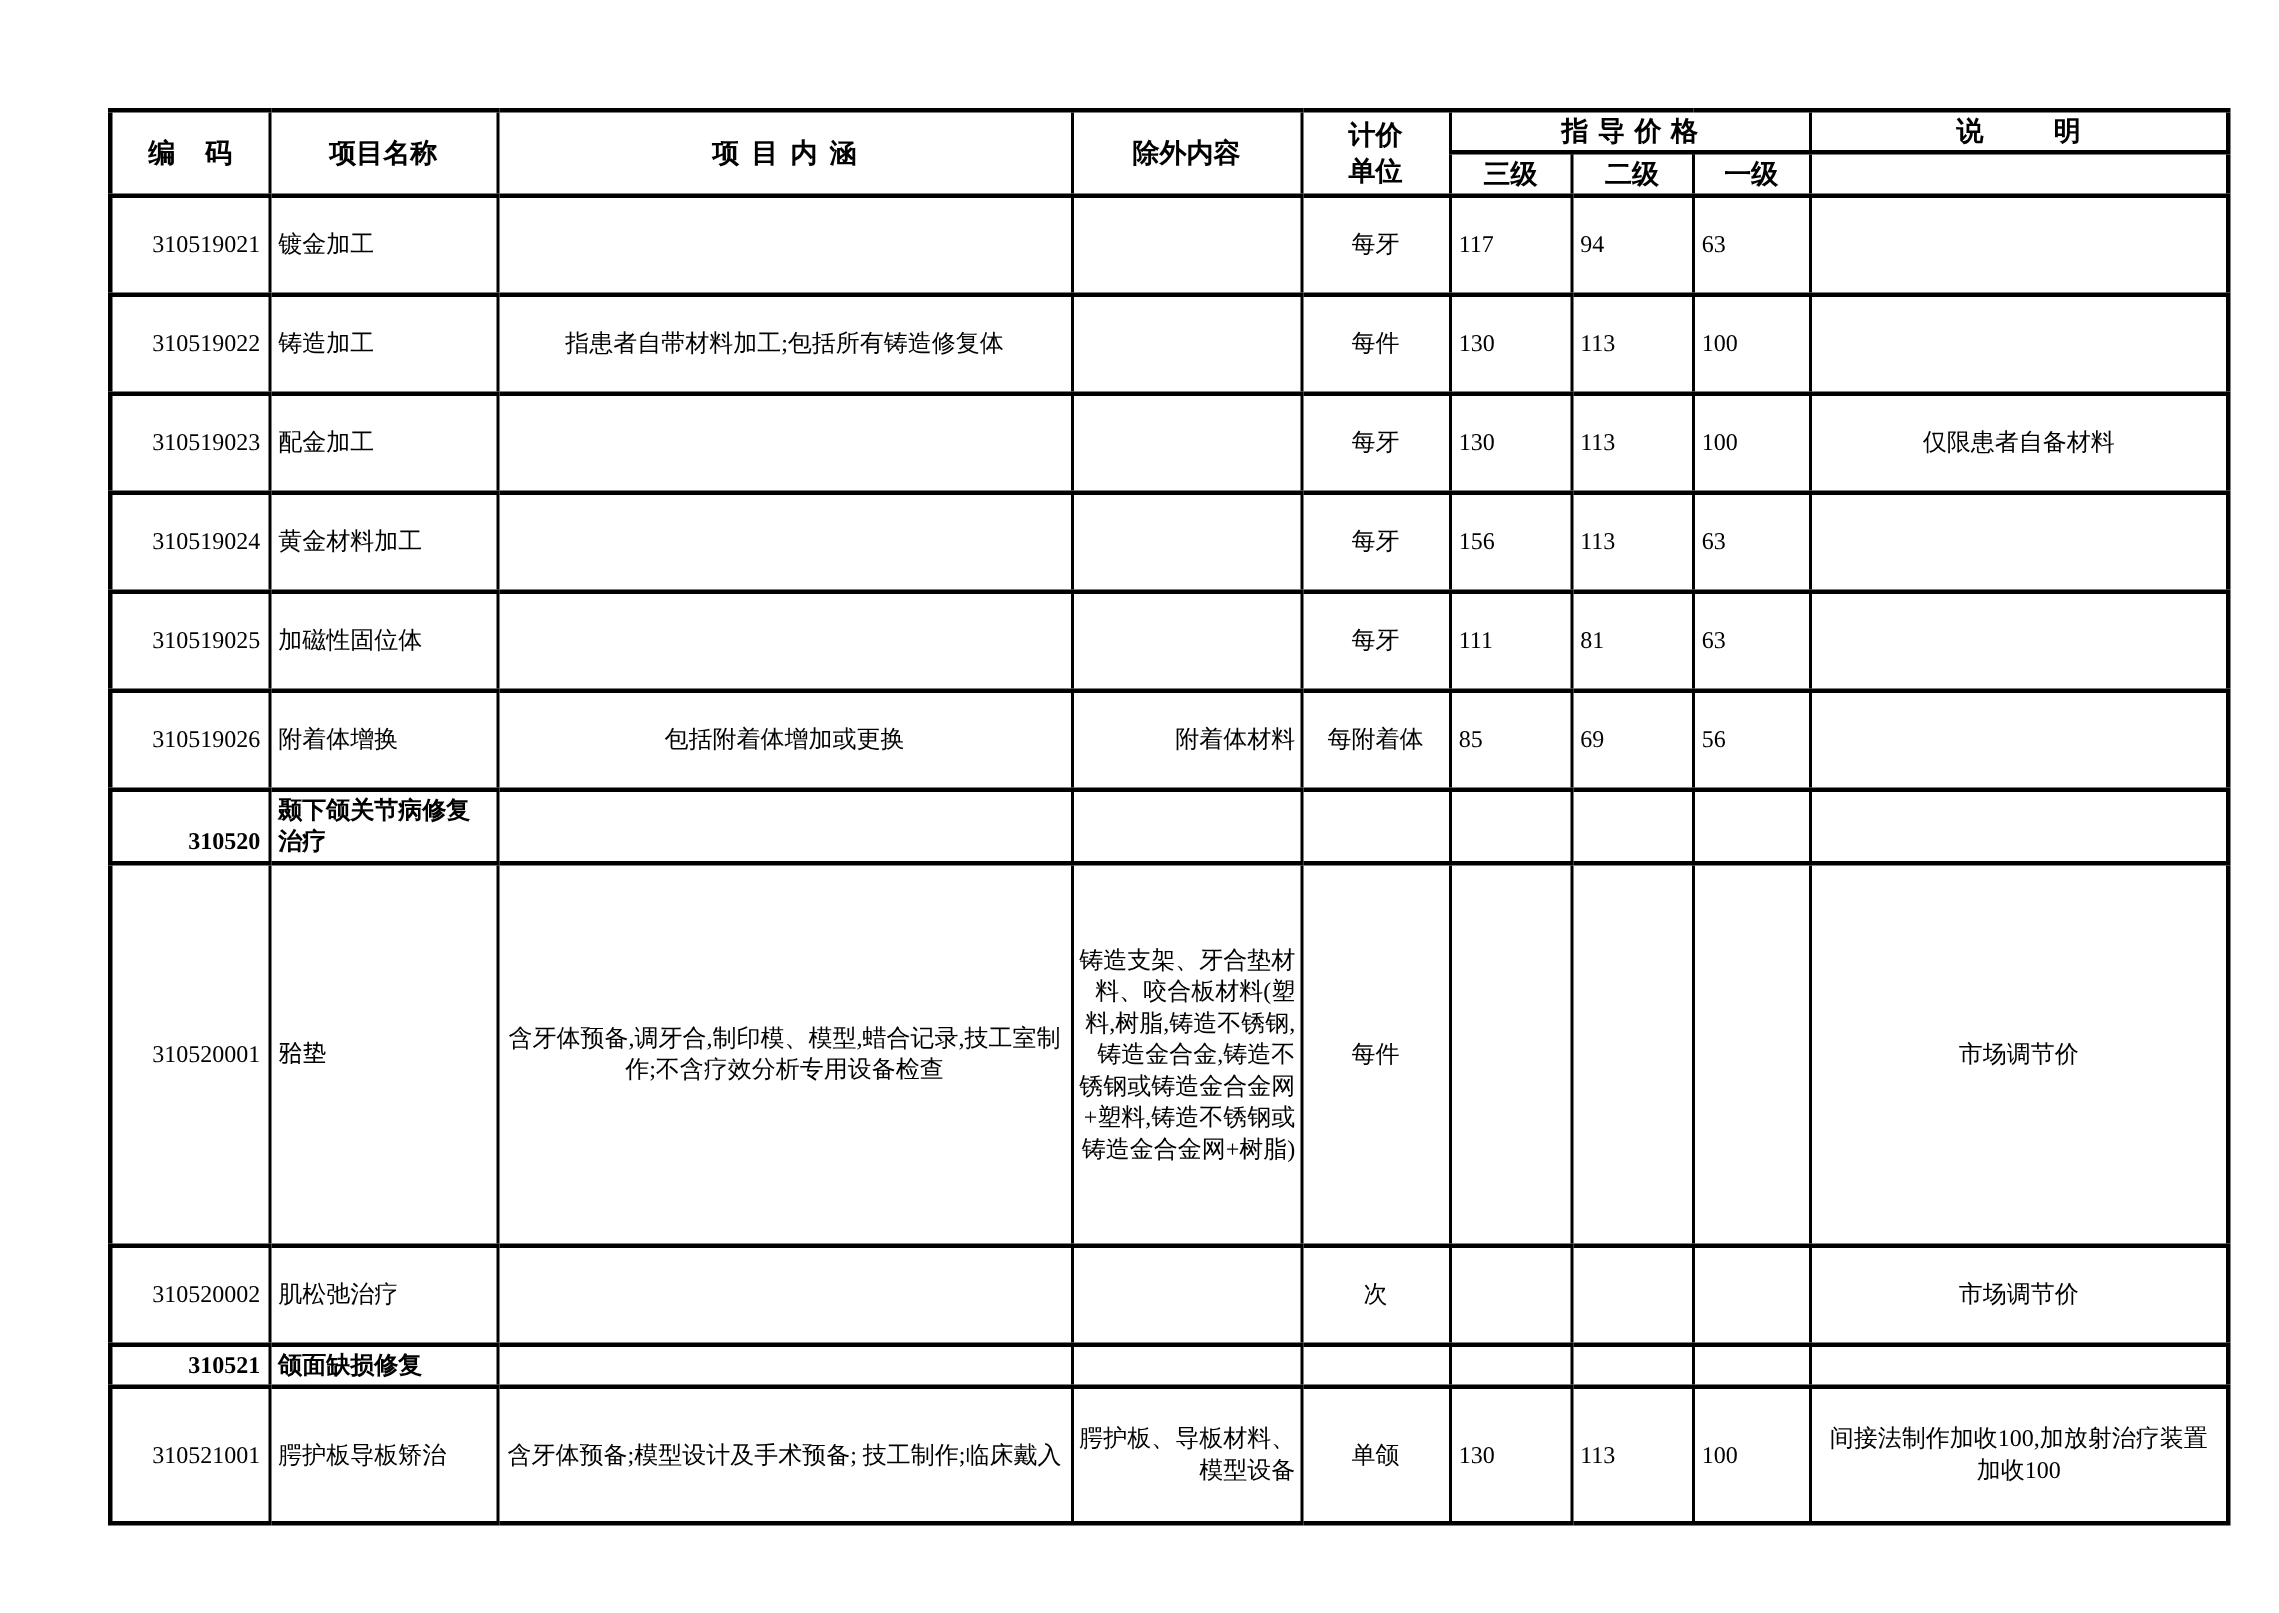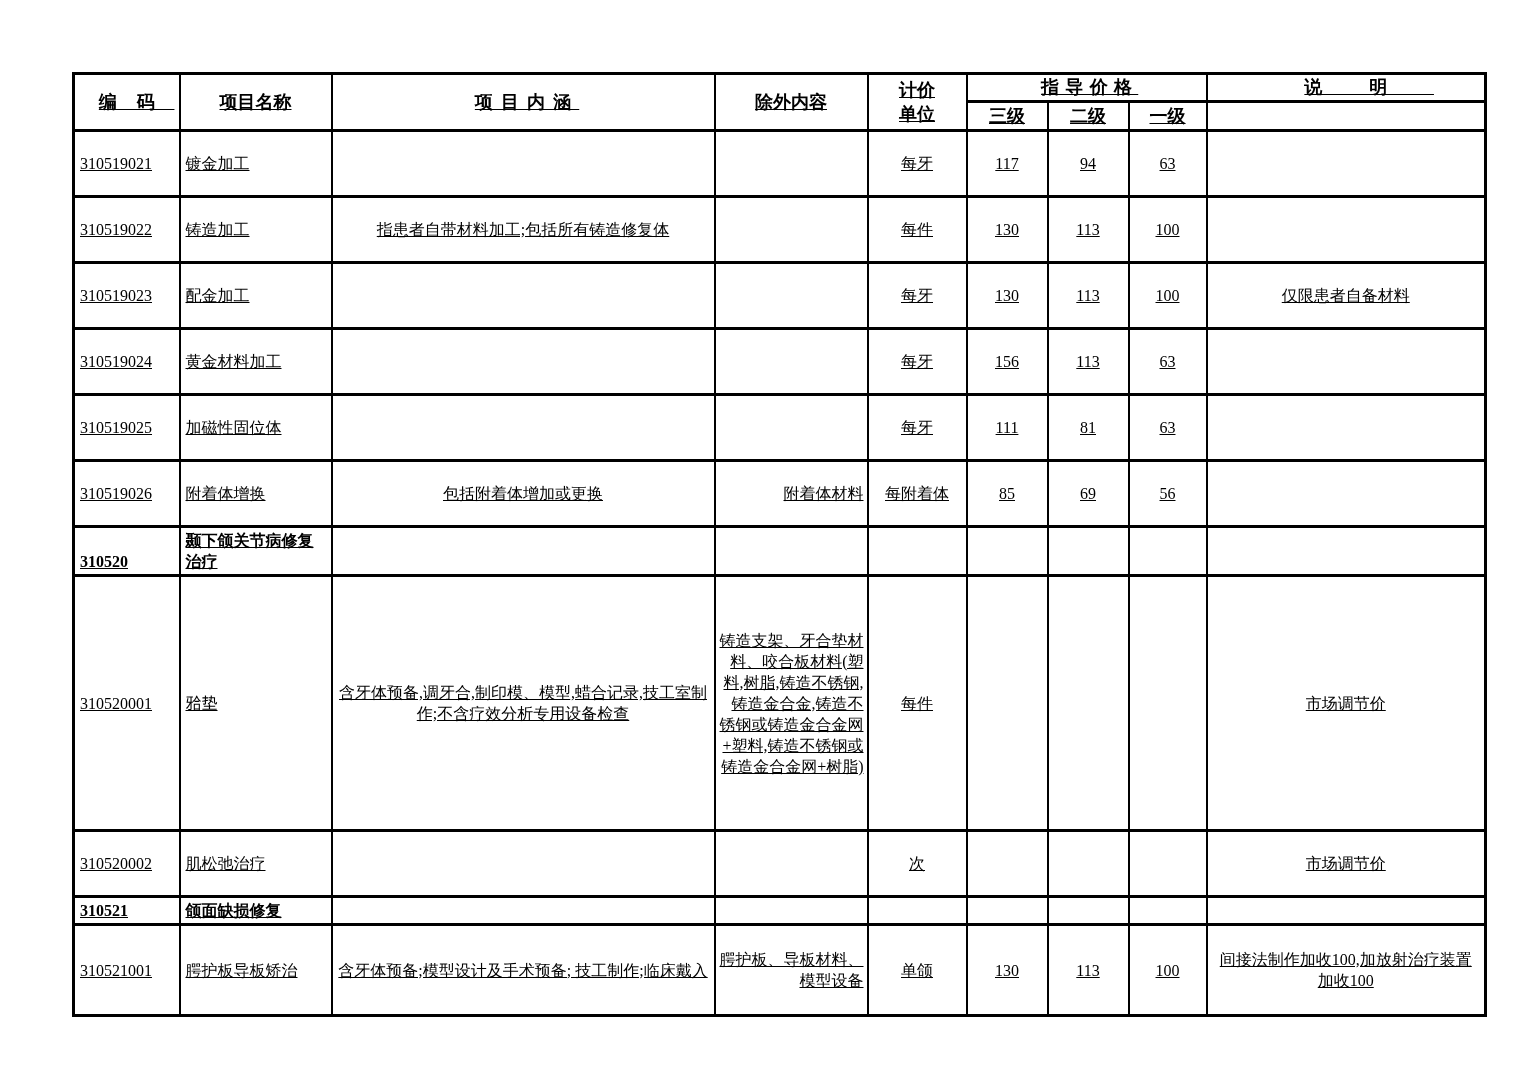--- a/index.html
+++ b/index.html
@@ -16,21 +16,20 @@
     top: 72px;
   }
   table.price-table {
     border-collapse: collapse;
     table-layout: fixed;
     width: 1412px;
     color: #000;
     font-family: "Liberation Serif", "DejaVu Serif", serif;
     font-size: 16px;
     line-height: 21px;
-    text-decoration: underline;
   }
   table.price-table th,
   table.price-table td {
     border-left: 2px solid #000;
     border-right: 2px solid #000;
     border-top: 3px solid #000;
     border-bottom: 3px solid #000;
     overflow: hidden;
     word-break: break-all;
   }
@@ -48,26 +47,26 @@
   }
   thead tr.h-top th { height: 23px; }
   thead tr.h-bottom th { height: 24px; }
   th.h-code    { letter-spacing: 1.1em; text-indent: 1.1em; }
   th.h-content { letter-spacing: 0.45em; text-indent: 0.45em; }
   th.h-price   { letter-spacing: 0.35em; text-indent: 0.35em; }
   th.h-note    { letter-spacing: 2.6em; text-indent: 2.6em; }
   th.h-unit div { line-height: 24px; }
   
   tbody td { vertical-align: middle; padding: 2px 5px; }
-  tbody td.c-code  { text-align: left; }
+  tbody td.c-code  { text-align: right; }
   tbody td.c-name  { text-align: left; }
   tbody td.c-content { text-align: center; }
   tbody td.c-exclusion { text-align: right; padding: 2px 3px; }
   tbody td.c-unit  { text-align: center; padding: 2px 2px; }
-  tbody td.c-p     { text-align: center; }
+  tbody td.c-p     { text-align: left; }
   tbody td.c-note  { text-align: center; }
   
   tbody tr td { height: 59px; }
   tbody tr:nth-child(7)  td { height: 38px; }
   tbody tr:nth-child(8)  td { height: 248px; }
   tbody tr:nth-child(9)  td { height: 59px; }
   tbody tr:nth-child(10) td { height: 19px; }
   tbody tr:nth-child(11) td { height: 84px; }
   tbody tr.section td { vertical-align: middle; }
   tbody tr.section td.c-name { font-weight: bold; vertical-align: top; }

